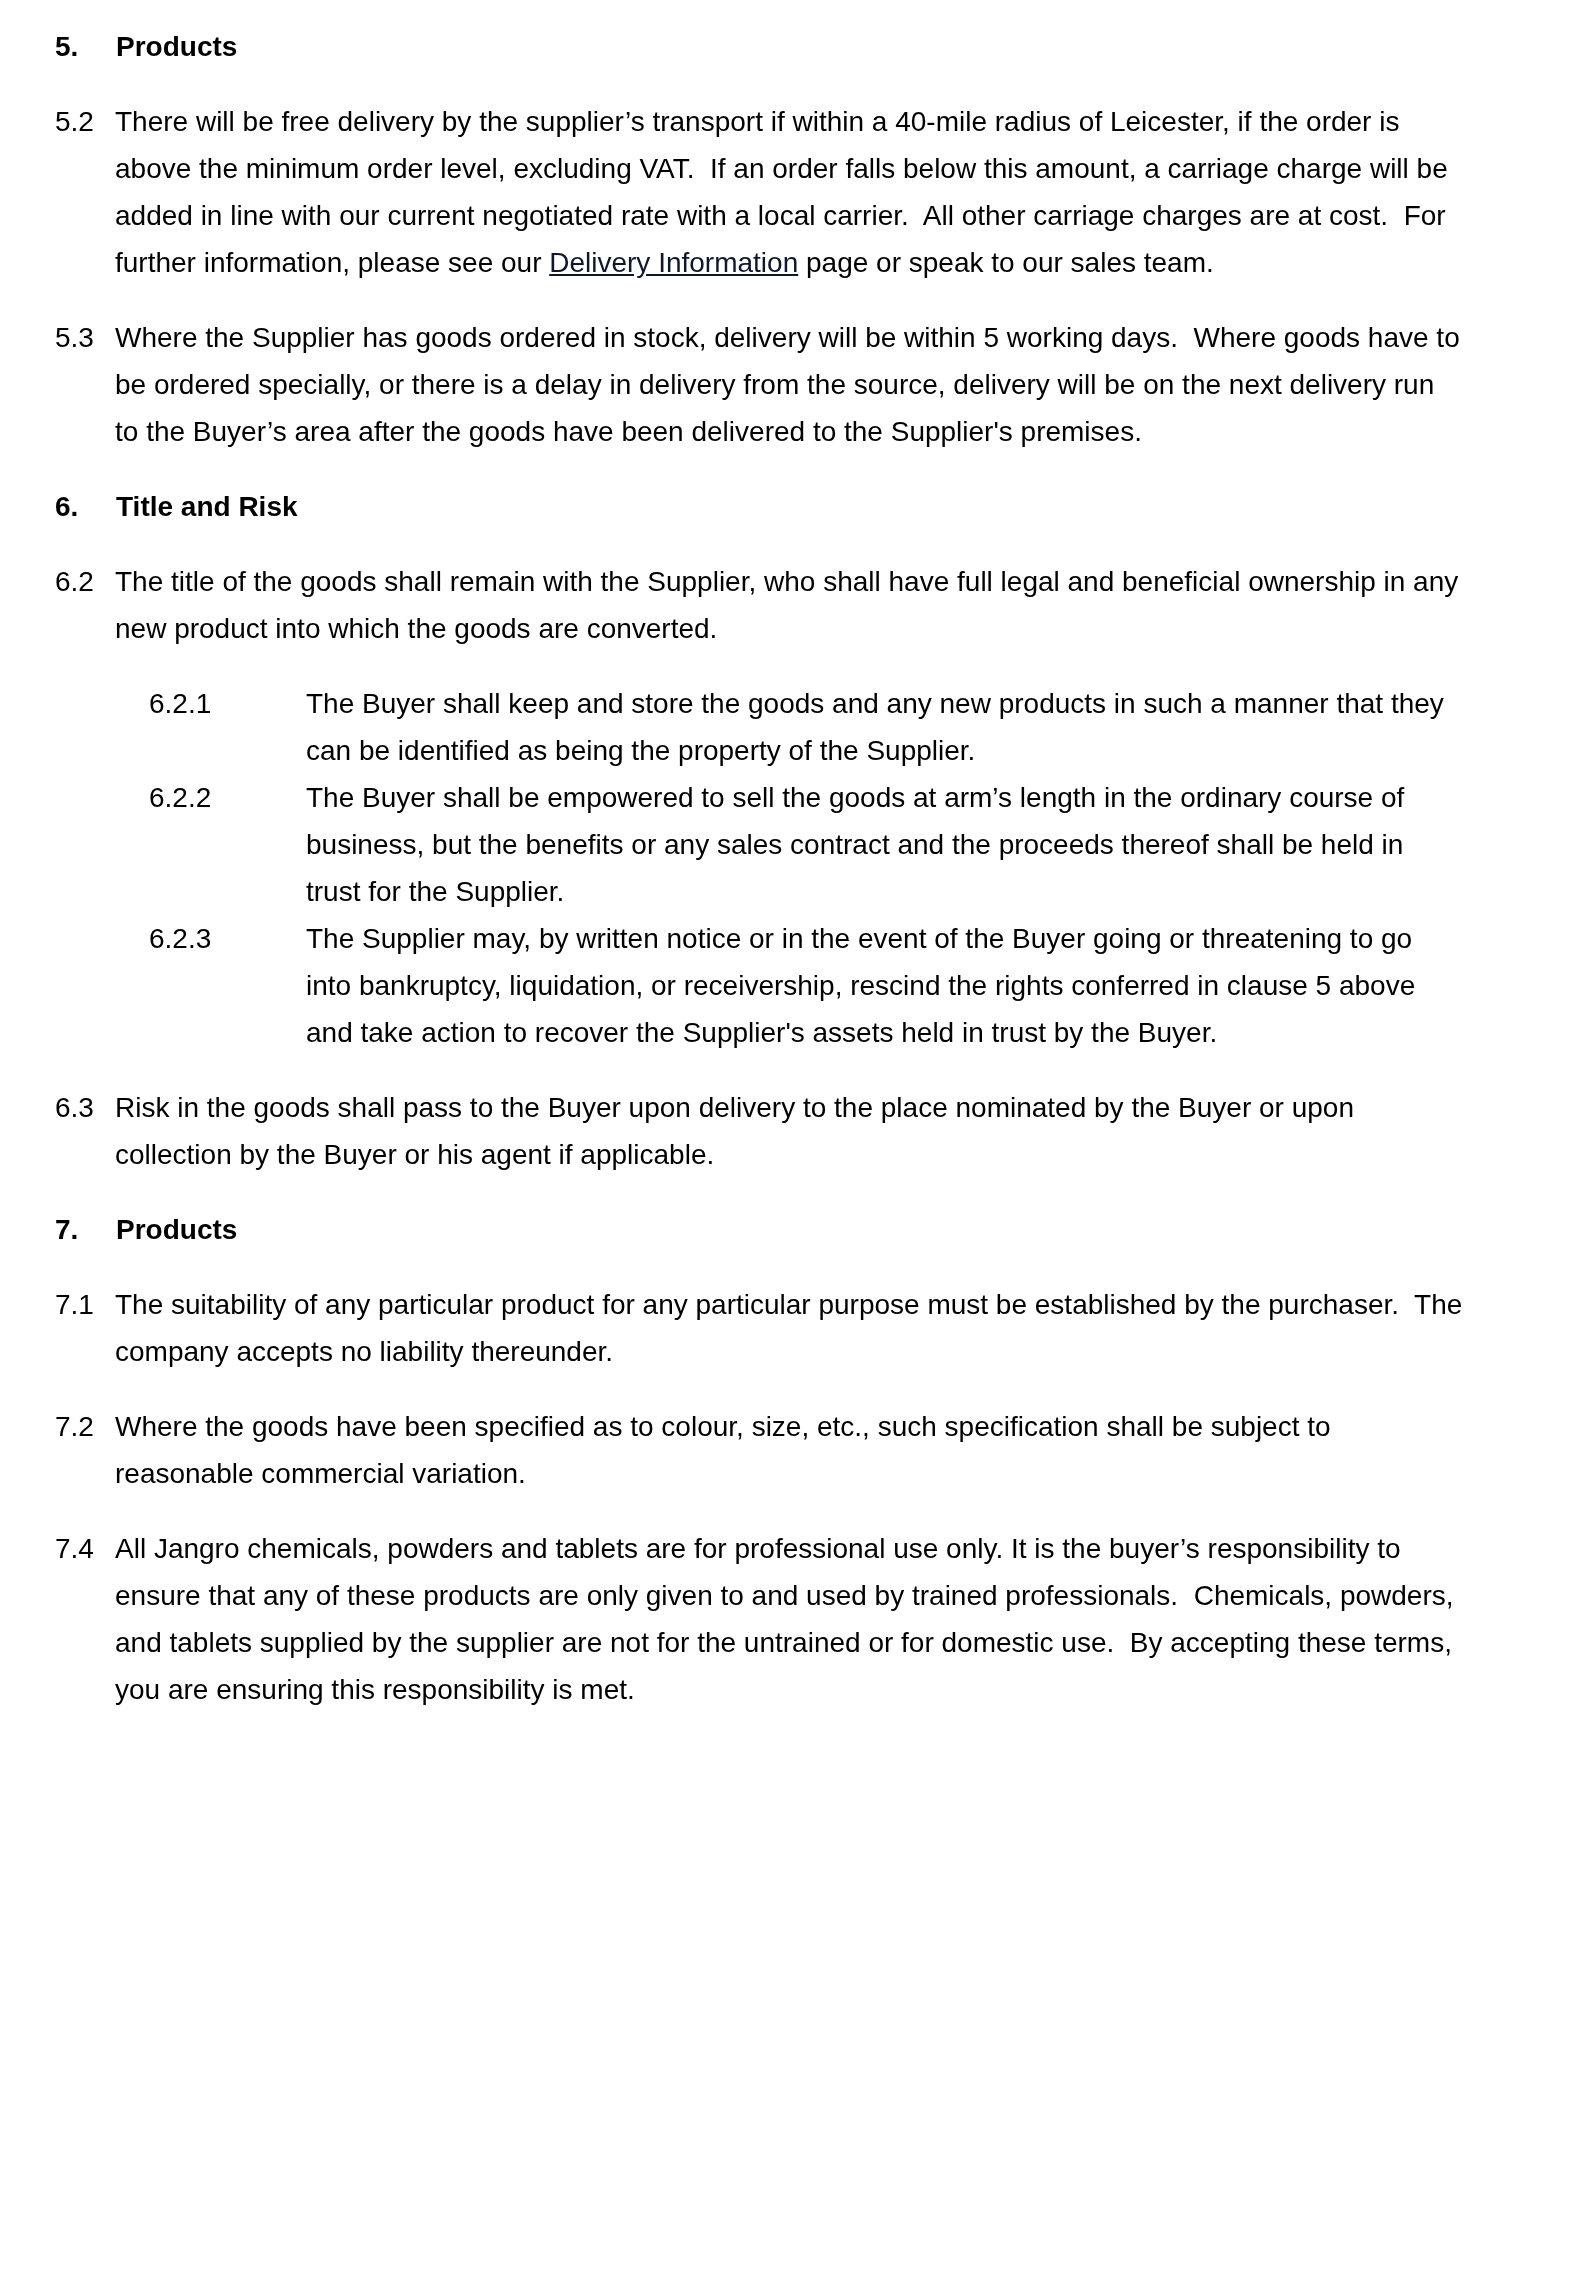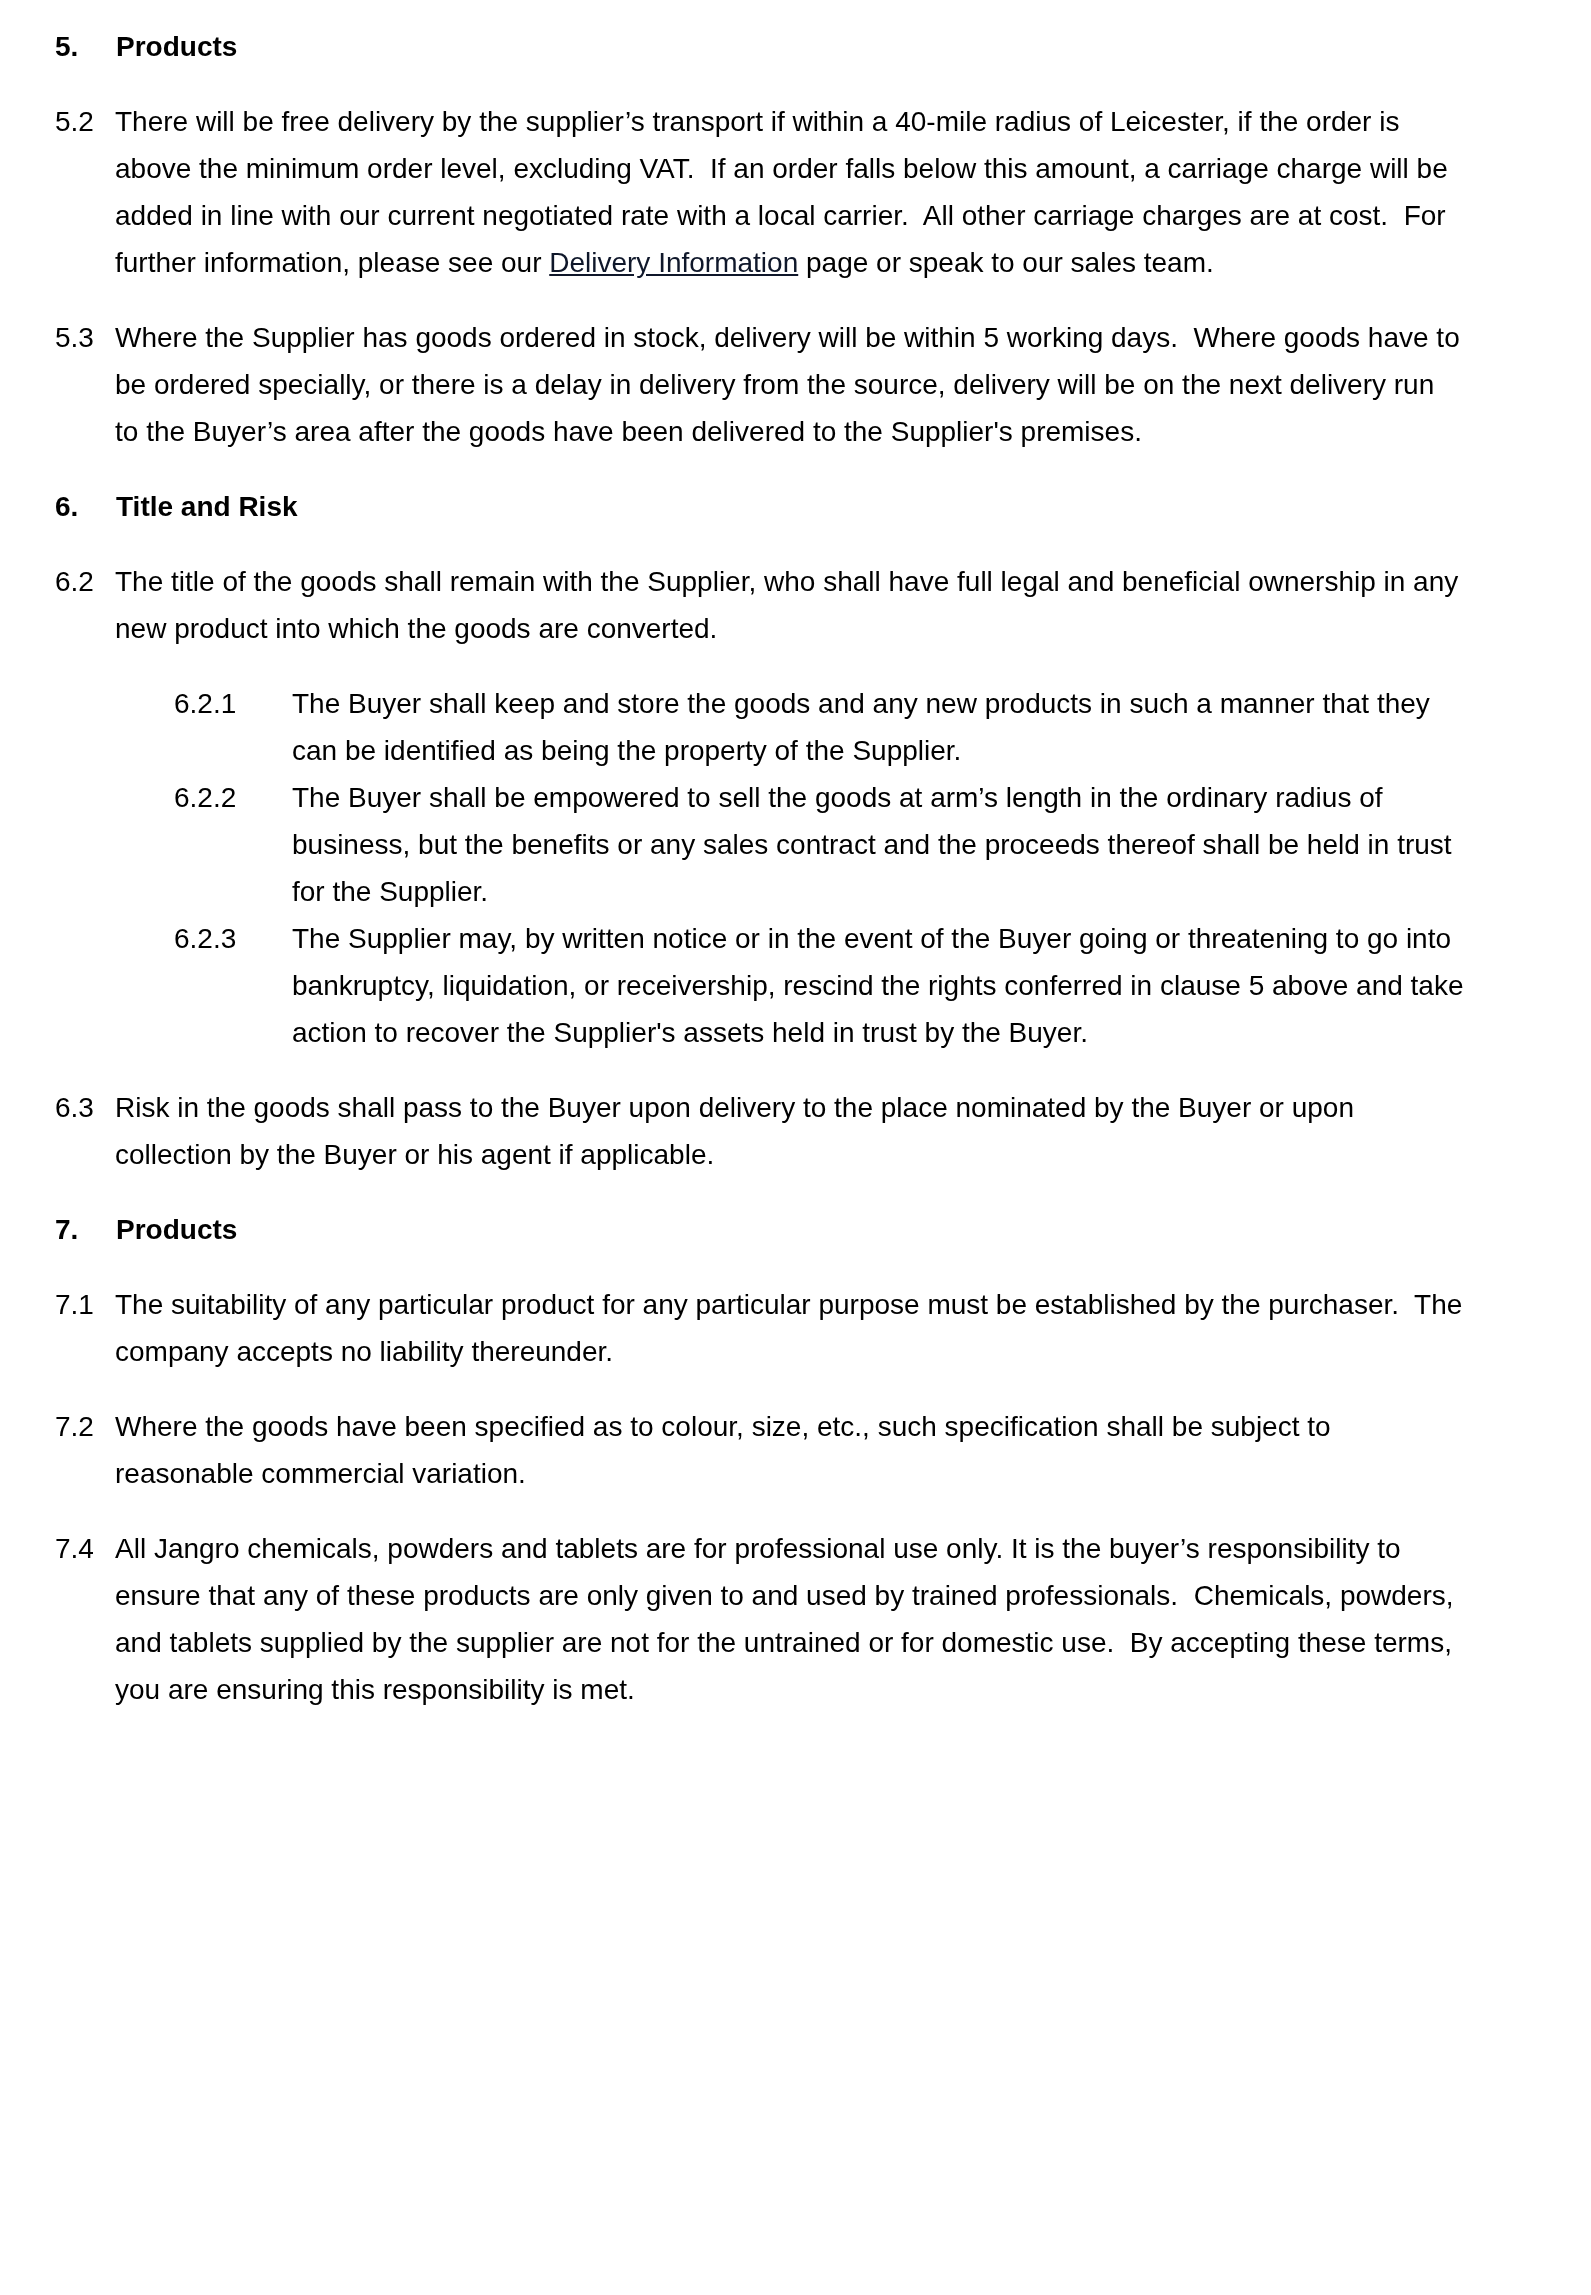--- a/index.html
+++ b/index.html
@@ -22,21 +22,21 @@
     margin-bottom: 28px;
   }
   .h-num { flex: 0 0 61px; }
   .h-title { flex: 1; }
   .clause {
     display: flex;
     margin-bottom: 28px;
   }
   .c-num { flex: 0 0 60px; }
   .c-text { flex: 1; white-space: pre-wrap; }
-  .clause.l3 { margin-left: 119px; margin-bottom: 0; }
+  .clause.l3 { margin-left: 94px; margin-bottom: 0; gap: 39px; }
   .clause.l3 .c-num { flex: 0 0 118px; }
   .clause.l3.group-end { margin-bottom: 28px; }
   .link {
     color: #0f172a;
     text-decoration: underline;
     cursor: pointer;
   }
 </style>
 </head>
 <body>
@@ -70,21 +70,21 @@
     <div class="c-text">The title of the goods shall remain with the Supplier, who shall have full legal and beneficial ownership in any new product into which the goods are converted.</div>
   </div>
 
   <div class="clause l3">
     <span class="c-num">6.2.1</span>
     <div class="c-text">The Buyer shall keep and store the goods and any new products in such a manner that they can be identified as being the property of the Supplier.</div>
   </div>
 
   <div class="clause l3">
     <span class="c-num">6.2.2</span>
-    <div class="c-text">The Buyer shall be empowered to sell the goods at arm’s length in the ordinary radius of business, but the benefits or any sales contract and the proceeds thereof shall be held in trust for the Supplier.</div>
+    <div class="c-text">The Buyer shall be empowered to sell the goods at arm’s length in the ordinary course of business, but the benefits or any sales contract and the proceeds thereof shall be held in trust for the Supplier.</div>
   </div>
 
   <div class="clause l3 group-end">
     <span class="c-num">6.2.3</span>
     <div class="c-text">The Supplier may, by written notice or in the event of the Buyer going or threatening to go into bankruptcy, liquidation, or receivership, rescind the rights conferred in clause 5 above and take action to recover the Supplier's assets held in trust by the Buyer.</div>
   </div>
 
   <div class="clause l2">
     <span class="c-num">6.3</span>
     <div class="c-text">Risk in the goods shall pass to the Buyer upon delivery to the place nominated by the Buyer or upon collection by the Buyer or his agent if applicable.</div>

